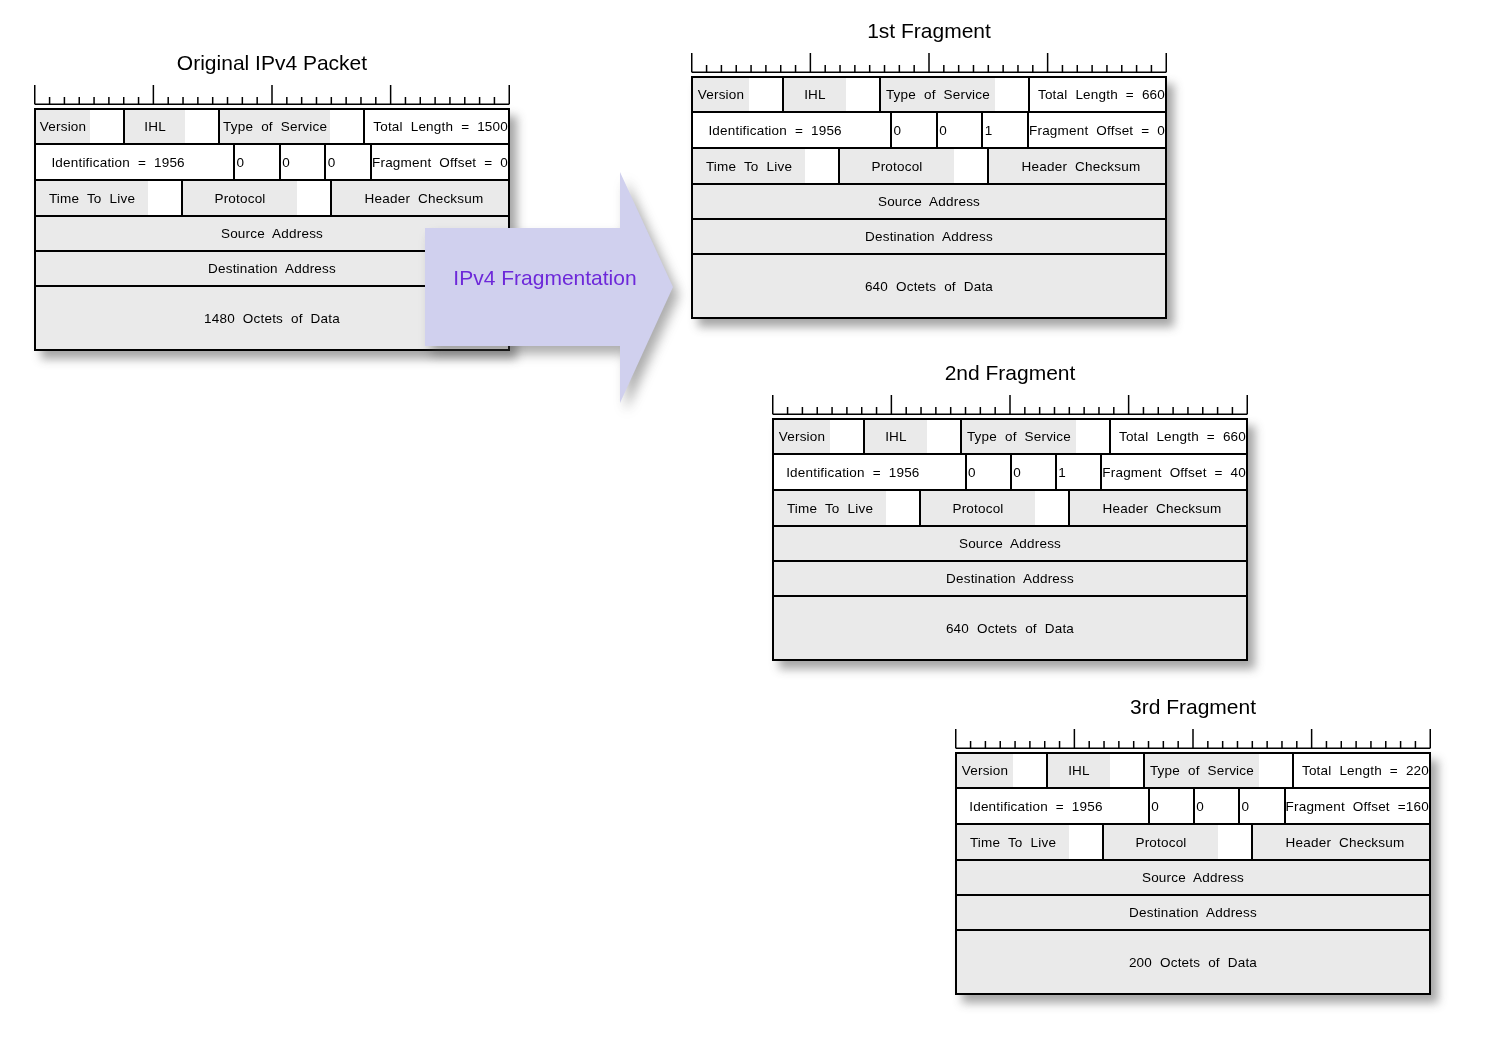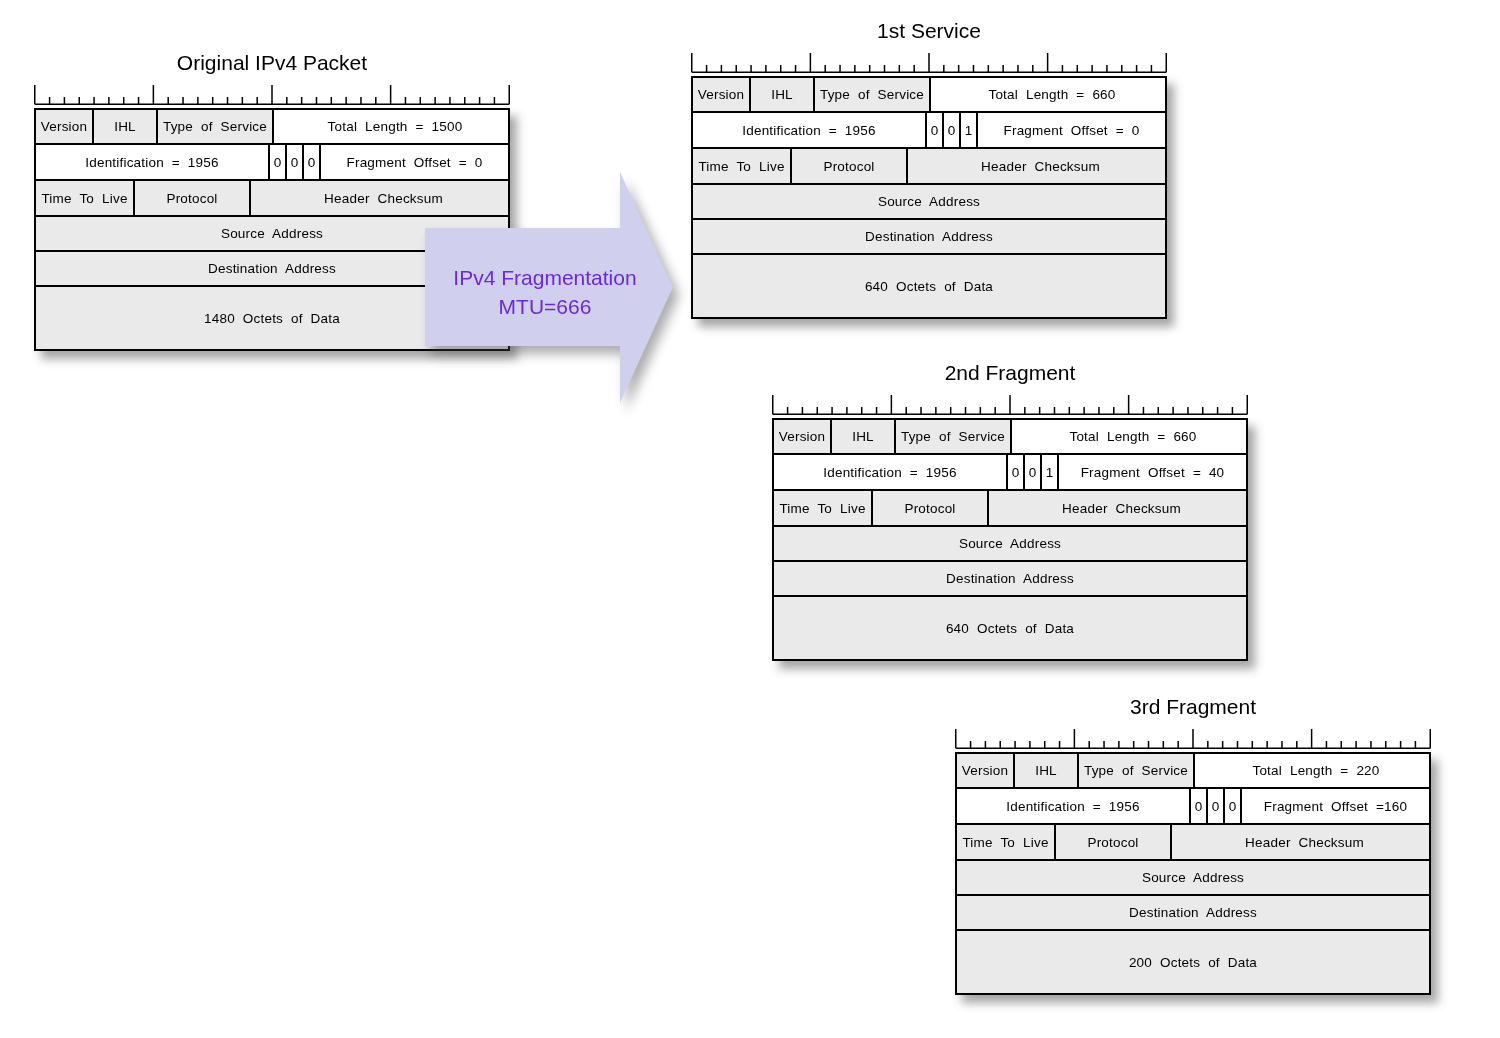--- a/index.html
+++ b/index.html
@@ -29,21 +29,21 @@
     white-space: nowrap;
   }
 
   .ruler { display: block; width: 476px; height: 20px; margin-bottom: 3px; }
 
   .tbl {
     border: 2px solid #000;
     background: #ffffff;
     box-shadow: 7px 8px 9px rgba(60,60,60,0.45);
   }
-  .row { display: flex; box-sizing: border-box; }
+  .row { display: flex; box-sizing: border-box; gap: 33px; }
   .row + .row { border-top: 2px solid #000; }
   .h1 { height: 33px; }
   .h2 { height: 36px; text-align: center; }
   .h3 { height: 36px; }
   .h4 { height: 35px; }
   .h5 { height: 35px; }
   .h6 { height: 64px; }
 
   .cell {
     box-sizing: border-box;
@@ -61,21 +61,21 @@
   .cell:first-child { border-left: none; }
   .shaded { background: #eaeaea; }
 
   .ca    { width: 56px;  }
   .cb    { width: 64px;  }
   .cc    { width: 116px; }
   .cd    { flex: 1; padding-left: 8px;      }
   .cid   { width: 232px; }
   .cflag { width: 17px;  }
   .coff  { flex: 1;      }
-  .cttl  { width: 97px; }
+  .cttl  { width: 112px; }
   .cpro  { width: 116px; }
   .cfull { flex: 1;      }
 
   
   .arrow-svg {
     position: absolute;
     left: 418px;
     top: 164px;
     width: 264px;
     height: 248px;
@@ -161,21 +161,21 @@
       <div class="row h5">
         <div class="cell shaded cfull">Destination Address</div>
       </div>
       <div class="row h6">
         <div class="cell shaded cfull">1480 Octets of Data</div>
       </div>
     </div>
   </section>
 
   <section class="packet p1">
-    <div class="pkt-title">1st Service</div>
+    <div class="pkt-title">1st Fragment</div>
     <svg class="ruler" viewBox="0 0 476 20" preserveAspectRatio="none">
         <line x1="0.75" y1="19.25" x2="475.25" y2="19.25" stroke="#000" stroke-width="1.5"></line>
         <line x1="0.75" y1="0" x2="0.75" y2="19.25" stroke="#000" stroke-width="1.5"></line>
         <line x1="15.578125" y1="12" x2="15.578125" y2="19.25" stroke="#000" stroke-width="1.5"></line>
         <line x1="30.40625" y1="12" x2="30.40625" y2="19.25" stroke="#000" stroke-width="1.5"></line>
         <line x1="45.234375" y1="12" x2="45.234375" y2="19.25" stroke="#000" stroke-width="1.5"></line>
         <line x1="60.0625" y1="12" x2="60.0625" y2="19.25" stroke="#000" stroke-width="1.5"></line>
         <line x1="74.890625" y1="12" x2="74.890625" y2="19.25" stroke="#000" stroke-width="1.5"></line>
         <line x1="89.71875" y1="12" x2="89.71875" y2="19.25" stroke="#000" stroke-width="1.5"></line>
         <line x1="104.546875" y1="12" x2="104.546875" y2="19.25" stroke="#000" stroke-width="1.5"></line>
@@ -372,16 +372,15 @@
         <div class="cell shaded cfull">200 Octets of Data</div>
       </div>
     </div>
   </section>
 
   <svg class="arrow-svg" viewBox="0 0 264 248" aria-hidden="true">
     <polygon points="7,64 202,64 202,8 255,123 202,239 202,182 7,182" fill="#d0d0ee"></polygon>
   </svg>
   <div class="arrow-text">
     <div>IPv4 Fragmentation</div>
-    <div>MTU=666</div>
   </div>
 
 </div>
 
 </body></html>

